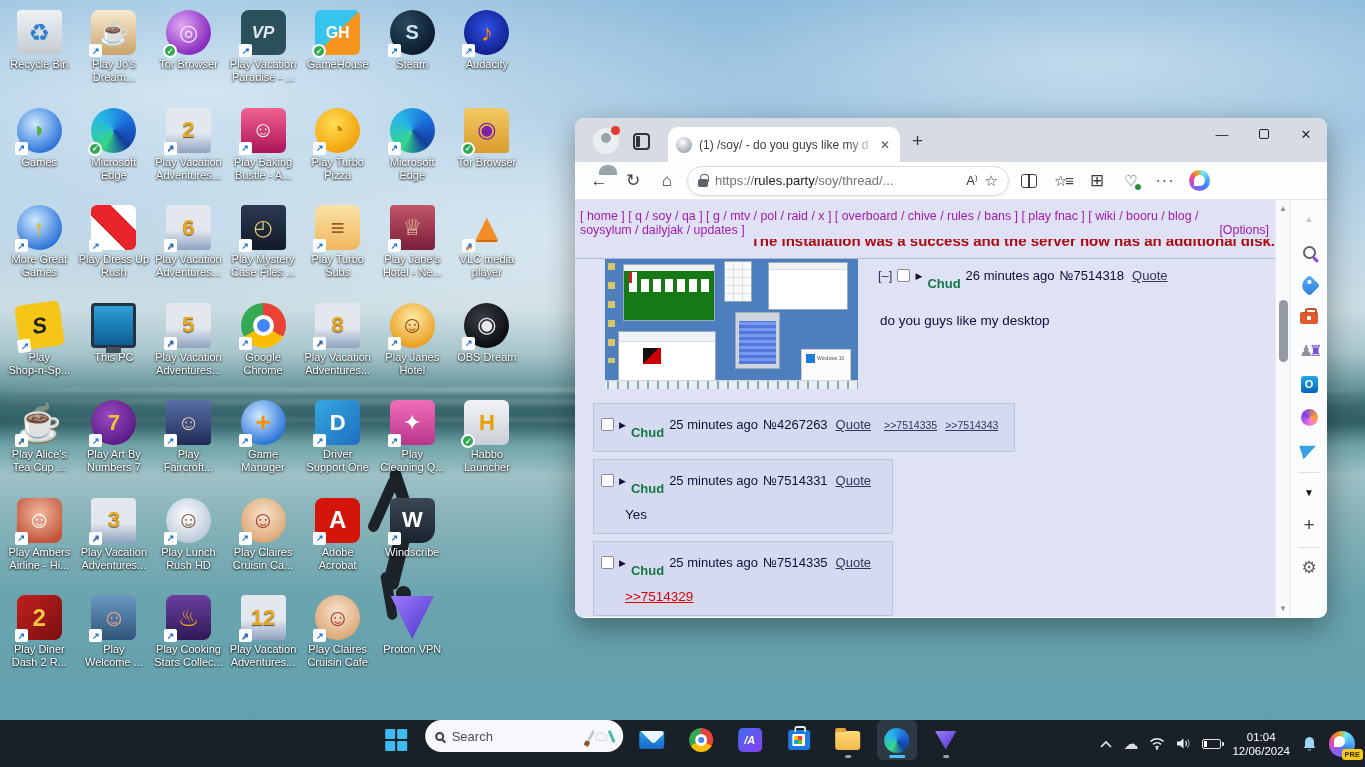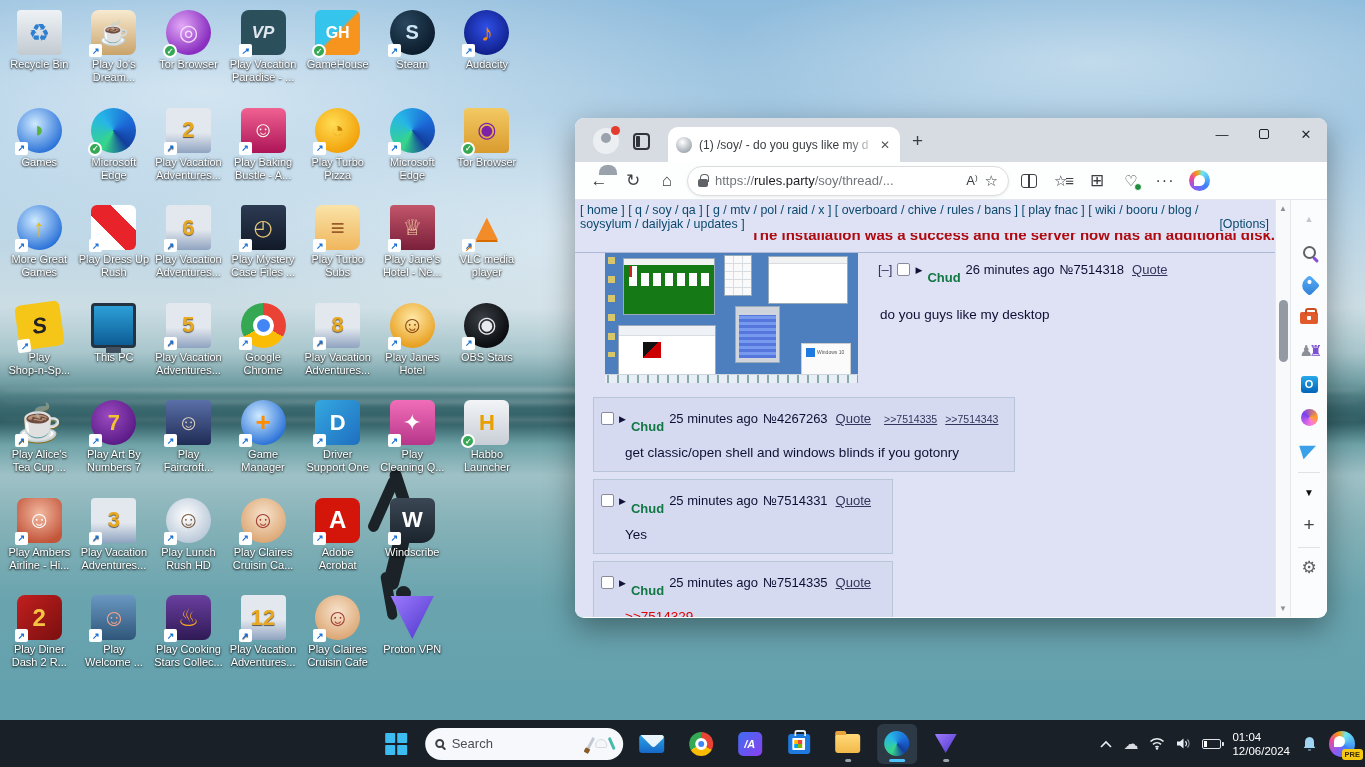--- a/index.html
+++ b/index.html
@@ -118,21 +118,21 @@
   .coll-ic{font-size:17px}
   .ess-ic{position:relative;font-size:15px}
   .ess-ic i{position:absolute;right:-4px;bottom:-1px;width:8px;height:8px;background:#1e8e3e;border-radius:50%;border:1px solid #fff}
   .dots{font-size:16px;letter-spacing:1px}
   .copilot{width:21px;height:21px;border-radius:50%;background:conic-gradient(from 20deg,#6ee7f2,#3b82f6 30%,#8b5cf6 55%,#ec4899 75%,#f59e0b 90%,#6ee7f2);position:relative}
   .copilot::after{content:"";position:absolute;left:5px;top:5px;width:11px;height:11px;background:#fff;border-radius:50% 50% 50% 0}
 
   
   .content-row { display:flex; height:417px; }
   .page { flex:1; background:#dfe1f5; position:relative; overflow:hidden; color:#0f0f33; }
-  .board-nav { position:relative; z-index:2; background:#dfe1f5; padding:3px 6px 2px 5px; font-size:12.4px; color:#0c4a6e; line-height:14px; }
+  .board-nav { position:relative; z-index:2; background:#dfe1f5; padding:9px 6px 2px 5px; font-size:12.4px; color:#a21caf; line-height:14px; }
   .board-nav .links{display:inline-block;max-width:648px}
   .board-nav .options{position:absolute;right:6px;bottom:2px}
   .announce { position:relative; z-index:1; margin-top:-7px; text-align:right; color:#af0a0f; font-weight:bold; font-size:15px; }
   .page hr { border:none; border-top:1px solid #b0b8d8; margin:9px 0 0 0; }
   .file-line { margin:11px 0 5px 30px; font-size:13px; color:#000; }
   .file-line a { color:#34345c; }
   .file-line .small { font-size:11px; }
   .file-line .fname { font-size:14px; }
   .op-row { margin-left:30px; display:flex; gap:20px; }
   .post-info { padding-top:1px; }
@@ -197,21 +197,21 @@
   .sb-outlook{width:17px;height:17px;border-radius:3px;background:linear-gradient(#28a8ea,#0364b8);color:#fff;font-size:11px;font-weight:bold;display:flex;align-items:center;justify-content:center}
   .sb-designer{width:17px;height:17px;border-radius:50%;background:conic-gradient(from 160deg,#ff7ad9,#7a3ff2 40%,#ff9e2c 80%,#ff7ad9)}
   .sb-plane{width:0;height:0;border-left:16px solid #3aa0e8;border-top:5px solid transparent;border-bottom:9px solid transparent;transform:rotate(-18deg)}
   .sb-divider{width:22px;border-top:1px solid #e0e2e6;margin:4px 0}
   .sb-caret{color:#111;font-size:10px}
   .sb-plus{color:#444;font-size:19px;font-weight:300}
   .sb-gear{color:#5f6368;font-size:17px}
 
   
   .taskbar { position:absolute; left:0; bottom:0; width:100%; height:47px; background:rgba(22,27,34,.96); }
-  .tb-center { position:absolute; left:50%; top:0; height:100%; transform:translateX(-52%); display:flex; align-items:center; gap:9px; }
+  .tb-center { position:absolute; left:50%; top:0; height:100%; transform:translateX(-52%); display:flex; gap:9px; }
   .tk { width:40px; height:40px; border-radius:6px; display:flex; align-items:center; justify-content:center; position:relative; }
   .tk.active { background:rgba(140,180,210,.18); }
   .run-dot { position:absolute; bottom:2px; left:50%; transform:translateX(-50%); width:6px; height:3px; background:#9aa4ad; border-radius:2px; }
   .run-bar { position:absolute; bottom:2px; left:50%; transform:translateX(-50%); width:16px; height:3px; background:#4cc2ff; border-radius:2px; }
   .start { display:grid; grid-template-columns:10px 10px; grid-auto-rows:10px; gap:2px; }
   .start span{ background:#3dbcf2; border-radius:1px; }
   .tk-search { width:198px; height:32px; background:#f6f8fb; border-radius:16px; display:flex; align-items:center; padding:0 10px; gap:8px; }
   .mag { width:9px; height:9px; border:2px solid #3c4043; border-radius:50%; position:relative; flex:none;}
   .mag::after{content:"";position:absolute;right:-4px;bottom:-3px;width:5px;height:2px;background:#3c4043;border-radius:1px;transform:rotate(45deg)}
   .tk-search .txt { font-size:13px; color:#4a4e54; flex:1; }
@@ -232,21 +232,21 @@
   .tk-folder{width:25px;height:19px;background:linear-gradient(#ffd978,#f2b94a);border-radius:2px 3px 3px 3px;position:relative}
   .tk-folder::before{content:"";position:absolute;left:0;top:-3px;width:11px;height:4px;background:#e8a33d;border-radius:2px 2px 0 0}
   .tk-edge{width:25px;height:25px;border-radius:50%;background:conic-gradient(from 210deg,#35d689,#27b5e8 30%,#1b66d6 60%,#123f9e 80%,#35d689)}
   .tk-proton{width:22px;height:19px;background:linear-gradient(135deg,#9d7bff,#4b34c8);clip-path:polygon(0 0,100% 0,50% 100%)}
   .tray { position:absolute; right:6px; top:0; height:100%; display:flex; align-items:center; gap:11px; color:#e8eef2; padding-right:4px; }
   .tray-ic { display:flex; align-items:center; justify-content:center; }
   .cloud{font-size:15px;color:#d8dce2}
   .battery{width:19px;height:10px;border:1.4px solid #dfe3e8;border-radius:2px;position:relative}
   .battery::before{content:"";position:absolute;right:-4px;top:2px;width:2px;height:4px;background:#dfe3e8;border-radius:0 1px 1px 0}
   .battery::after{content:"";position:absolute;left:1px;top:1px;bottom:1px;width:3px;background:#fff}
-  .clock{ text-align:left; font-size:11.5px; line-height:14px; color:#fff; }
+  .clock{ text-align:center; font-size:11.5px; line-height:14px; color:#fff; }
   .bell svg{display:block}
   .tray .copilot{width:26px;height:26px;position:relative}
   .pre-badge{position:absolute;right:-8px;bottom:-3px;background:#f6c915;color:#3a2c00;font-size:7.5px;font-weight:bold;border-radius:3px;padding:1px 3px}
 </style>
 </head>
 <body>
 
 <div class="wallpaper">
   <div class="wave" style="top:388px;width:100%;opacity:.7"></div>
   <div class="wave" style="top:400px;width:100%;opacity:.5"></div>
@@ -443,21 +443,21 @@
     <div class="di-img k-waitress" data-glyph="☺">
         <span class="badge-shortcut">↗</span>
       </div>
     <div class="di-label">Play Janes<br>Hotel</div>
   </div>
 
   <div class="di">
     <div class="di-img k-obs" data-glyph="◉">
         <span class="badge-shortcut">↗</span>
       </div>
-    <div class="di-label">OBS Stars</div>
+    <div class="di-label">OBS Dream</div>
   </div>
 
   <div class="di">
     <div class="di-img k-teacup" data-glyph="☕">
         <span class="badge-shortcut">↗</span>
       </div>
     <div class="di-label">Play Alice's<br>Tea Cup ...</div>
   </div>
 
   <div class="di">
@@ -677,21 +677,20 @@
   <div class="post-reply">
     <div class="p-head">
       <span class="chk"></span>
       <span class="tri">▶</span>
       <span class="p-name r-name">Chud</span>
       <span class="r-time">25 minutes ago</span>
       <span class="r-num">№4267263</span>
       <a href="#" class="p-quote r-quote">Quote</a>
       <span class="r-backlinks"><a href="#" class="backlink">&gt;&gt;7514335</a><a href="#" class="backlink">&gt;&gt;7514343</a></span>
     </div>
-    <div class="p-body r-body">get classic/open shell and windows blinds if you gotonry</div>
   </div>
 
   <div class="post-reply">
     <div class="p-head">
       <span class="chk"></span>
       <span class="tri">▶</span>
       <span class="p-name r-name">Chud</span>
       <span class="r-time">25 minutes ago</span>
       <span class="r-num">№7514331</span>
       <a href="#" class="p-quote r-quote">Quote</a>

